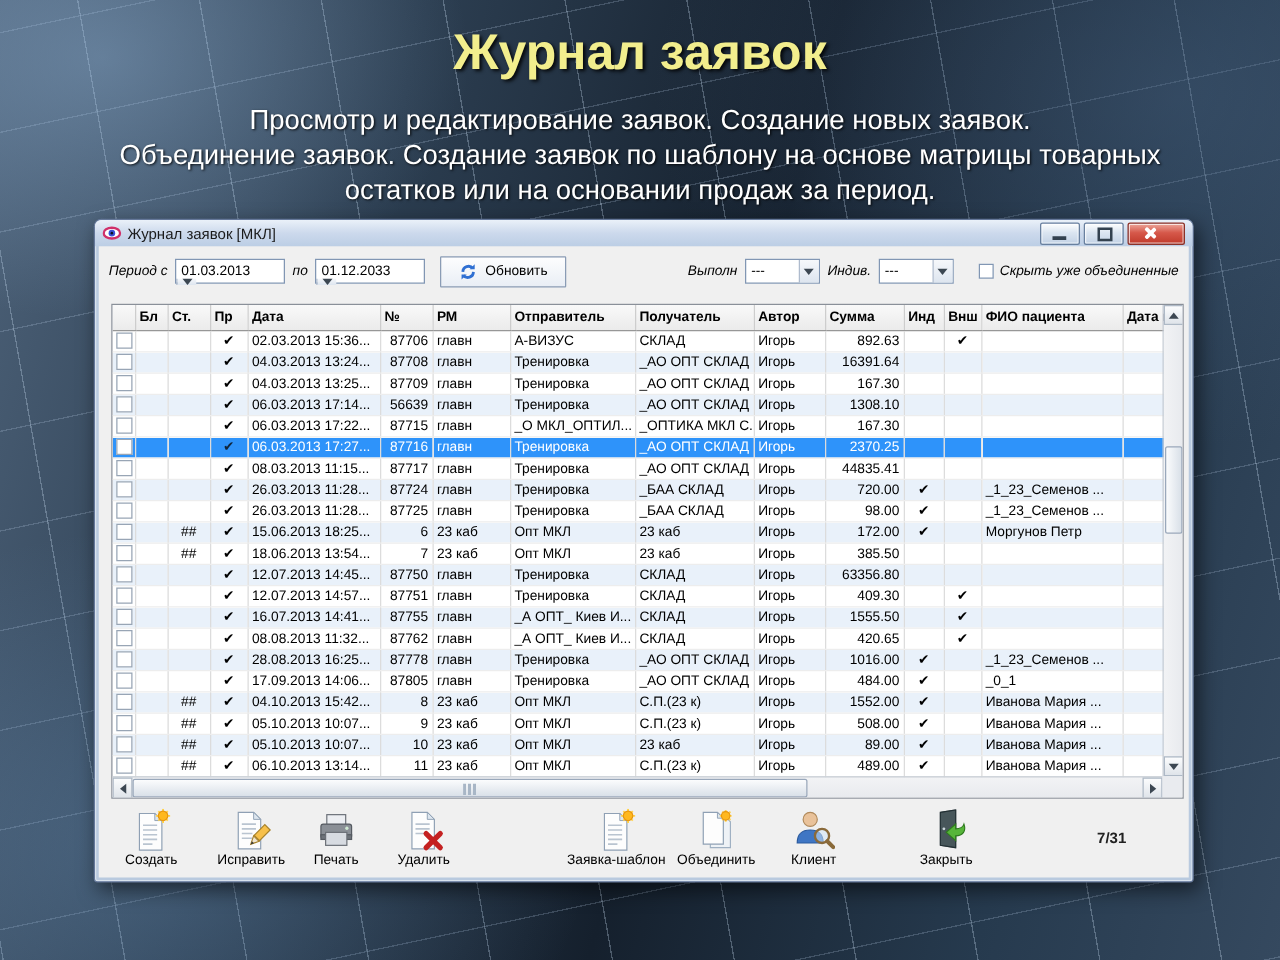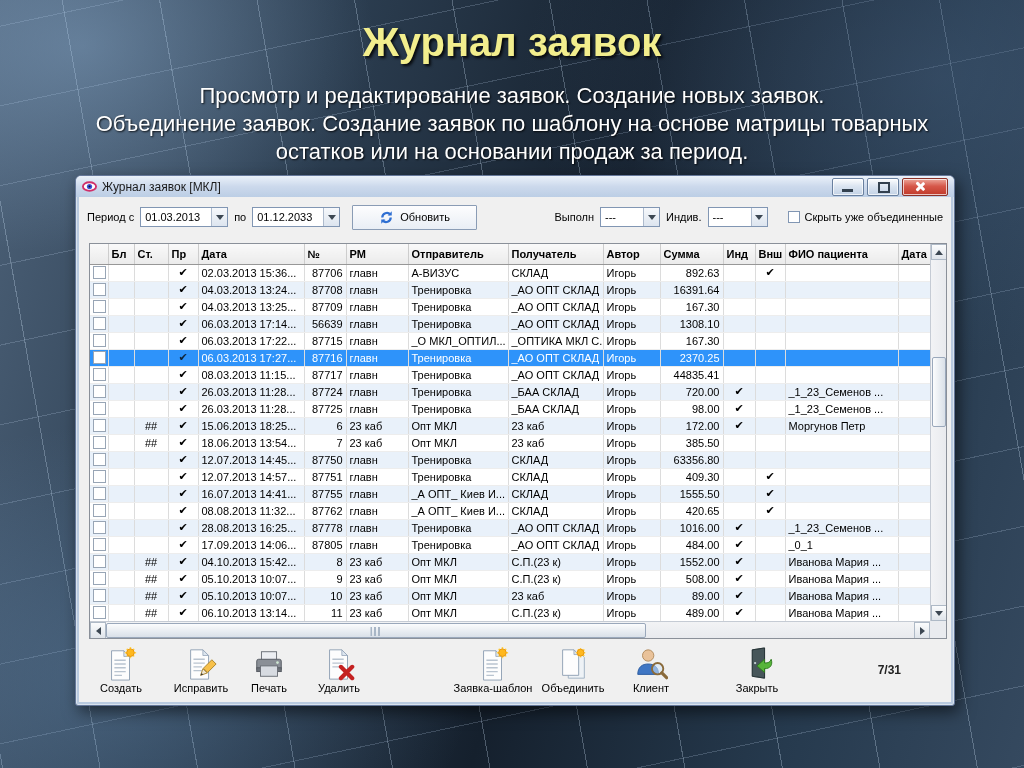--- a/index.html
+++ b/index.html
@@ -66,38 +66,38 @@
   .client{
     position:absolute; left:3px; right:3px; top:21px; bottom:3px;
     background:#f0f0f0;
   }
 
   
   .topbar{
     position:absolute; top:7px; left:8px; right:8px; height:26px;
     display:flex; align-items:center; font-size:11px; color:#000;
   }
-  .lbl{white-space:nowrap;}
+  .lbl{white-space:nowrap;font-style:italic;}
   .combo{
     height:20px; background:#fff; border:1px solid #8196b3; display:flex; align-items:stretch;
     box-sizing:border-box; margin:0 6px;
   }
   .combo .val{padding:3px 4px 0 4px; font-size:11px; white-space:nowrap; flex:1;}
   .combo .arrow{
     width:15px; border-left:1px solid #aebbcd; display:flex; align-items:center; justify-content:center;
     background:linear-gradient(#f6f8fb,#dde5ef);
   }
   .tri-down{width:0;height:0;border-left:4px solid transparent;border-right:4px solid transparent;border-top:5px solid #3c4752;}
   .tri-up{width:0;height:0;border-left:4px solid transparent;border-right:4px solid transparent;border-bottom:5px solid #3c4752;}
   .tri-left{width:0;height:0;border-top:4px solid transparent;border-bottom:4px solid transparent;border-right:5px solid #3c4752;}
   .tri-right{width:0;height:0;border-top:4px solid transparent;border-bottom:4px solid transparent;border-left:5px solid #3c4752;}
-  .combo.date{width:88px;}
+  .combo.date{width:88px;flex-direction:column;}
   .combo.small{width:60px;}
   .btn-refresh{
-    height:23px; margin-left:6px; padding:0 26px; display:flex; align-items:center; gap:6px;
+    height:23px; margin-left:6px; padding:0 14px; display:flex; align-items:center; gap:6px;
     border:1px solid #8a9cb5; background:linear-gradient(#fdfdfe,#e9eef5);
     font-size:11px; border-radius:1px;
   }
   .spacer{flex:1;}
   .chk{
     width:12px;height:12px;background:#fff;border:1px solid #8196b3;box-sizing:border-box;margin:0 5px 0 14px;flex:0 0 auto;
   }
 
   
   .grid{

